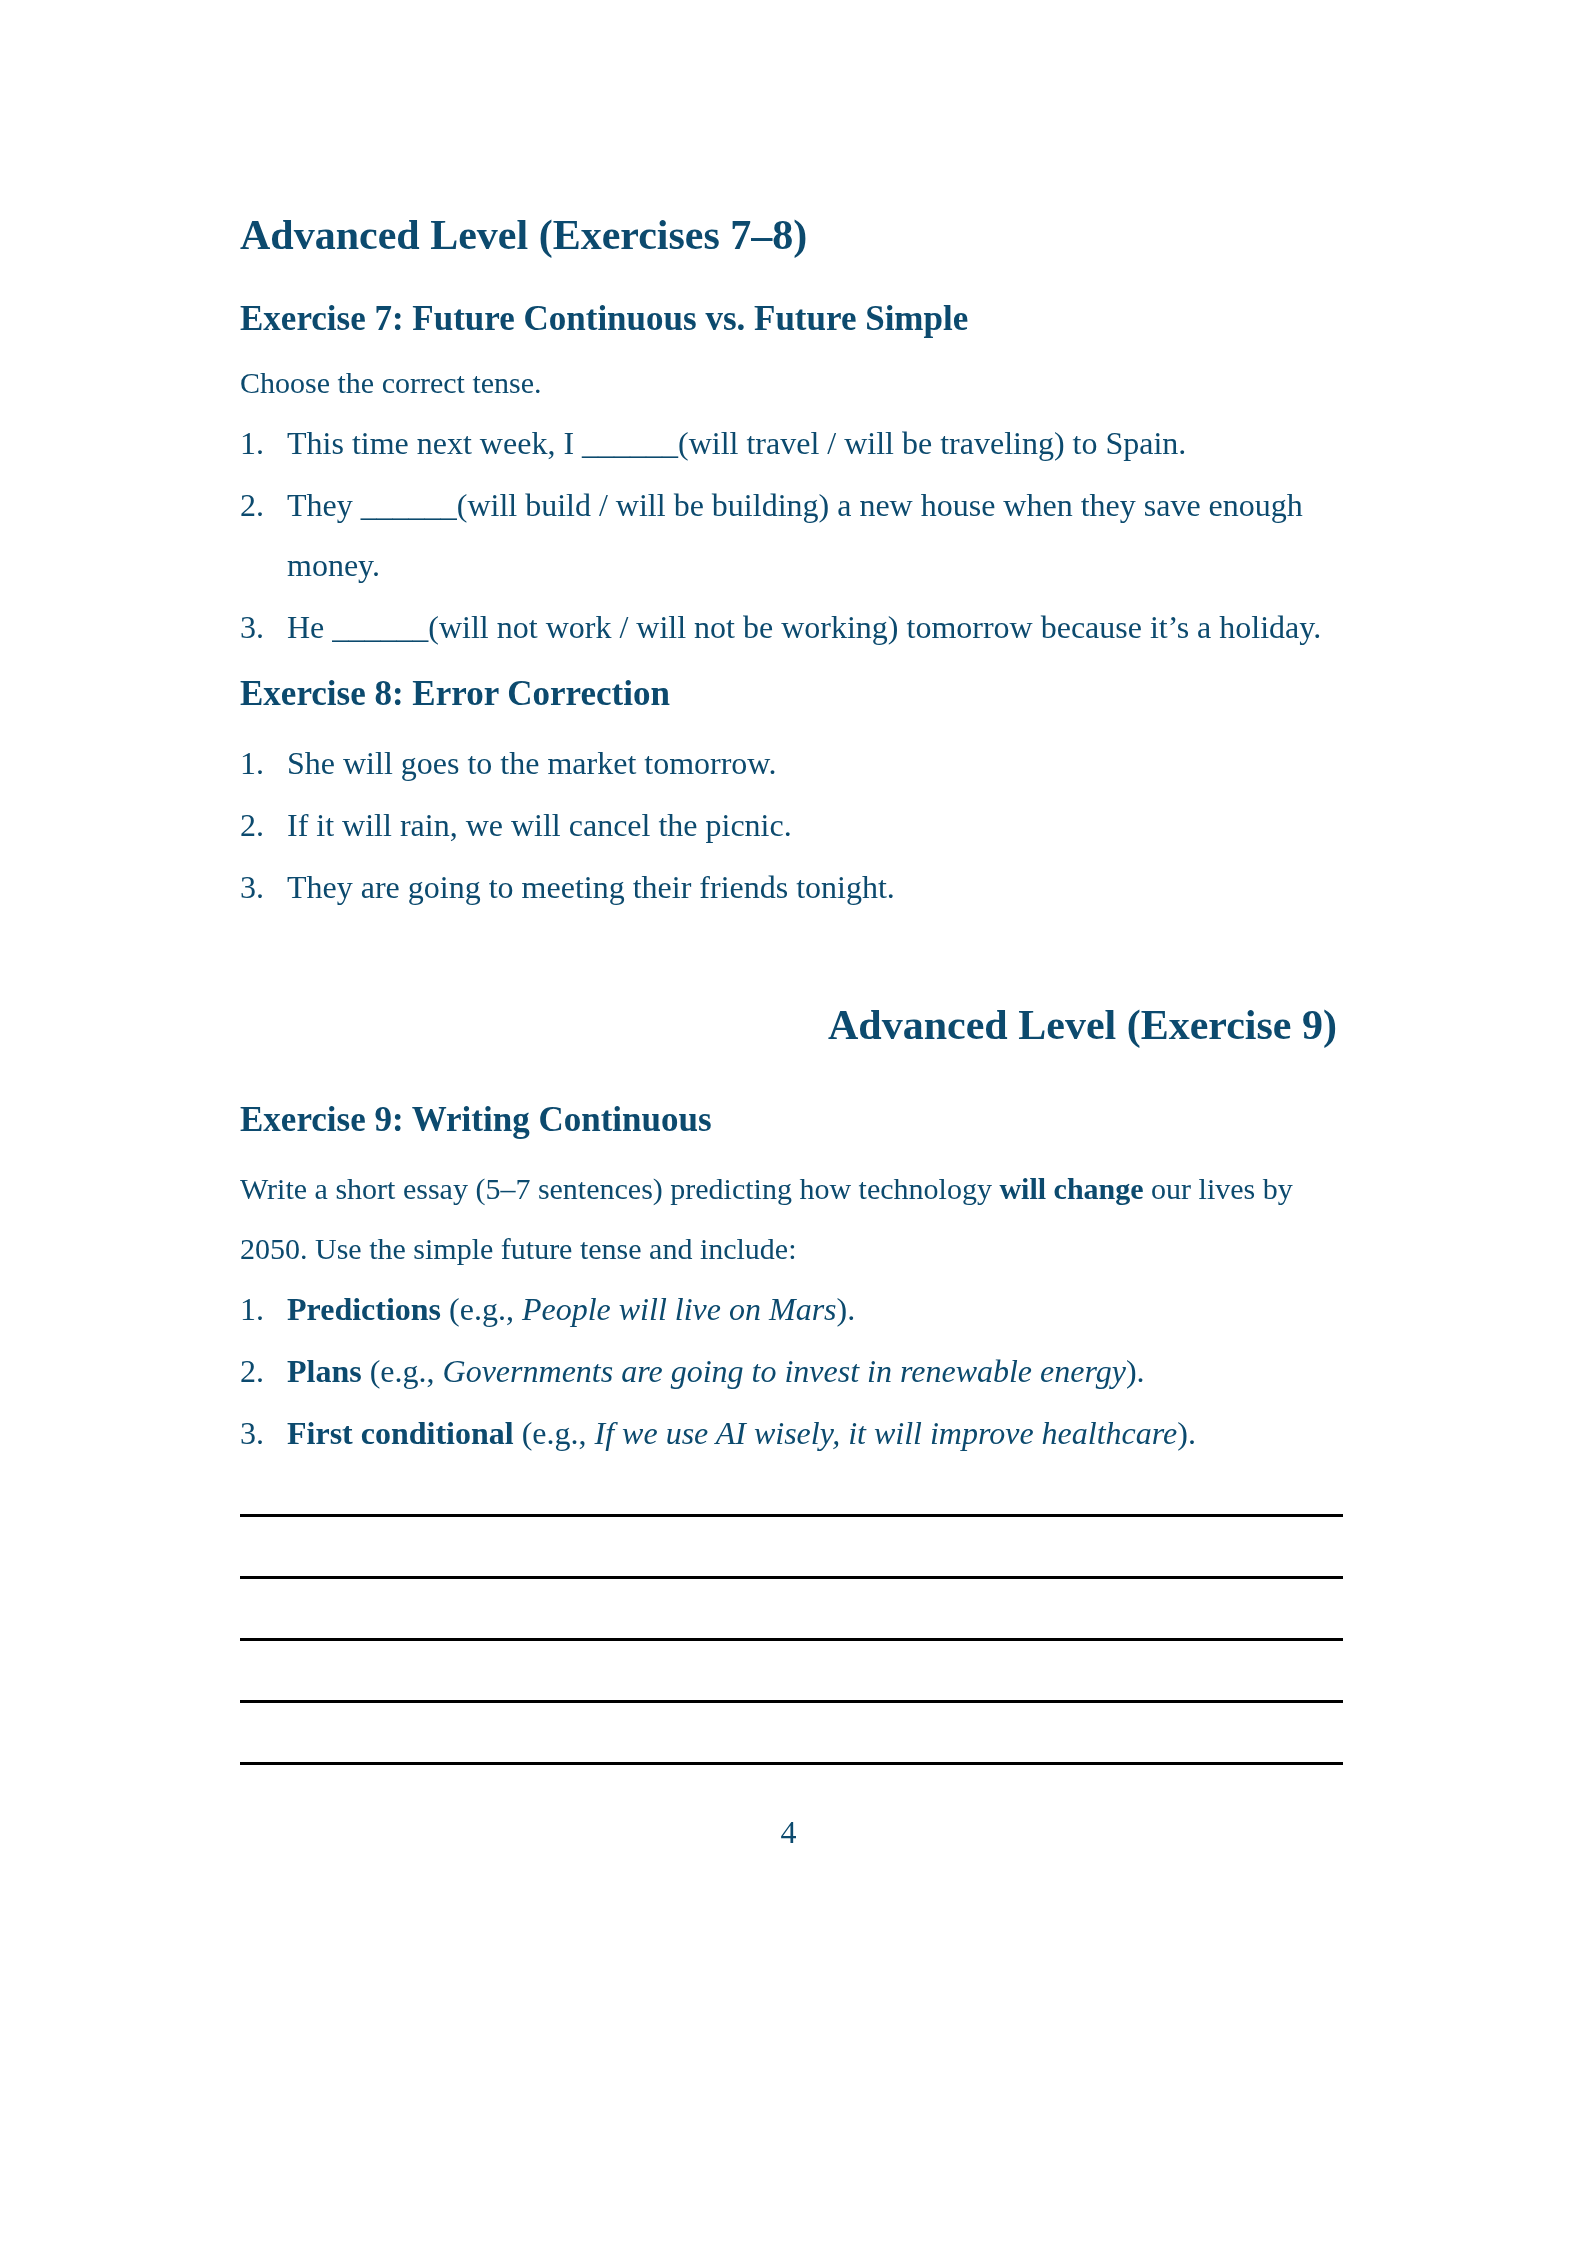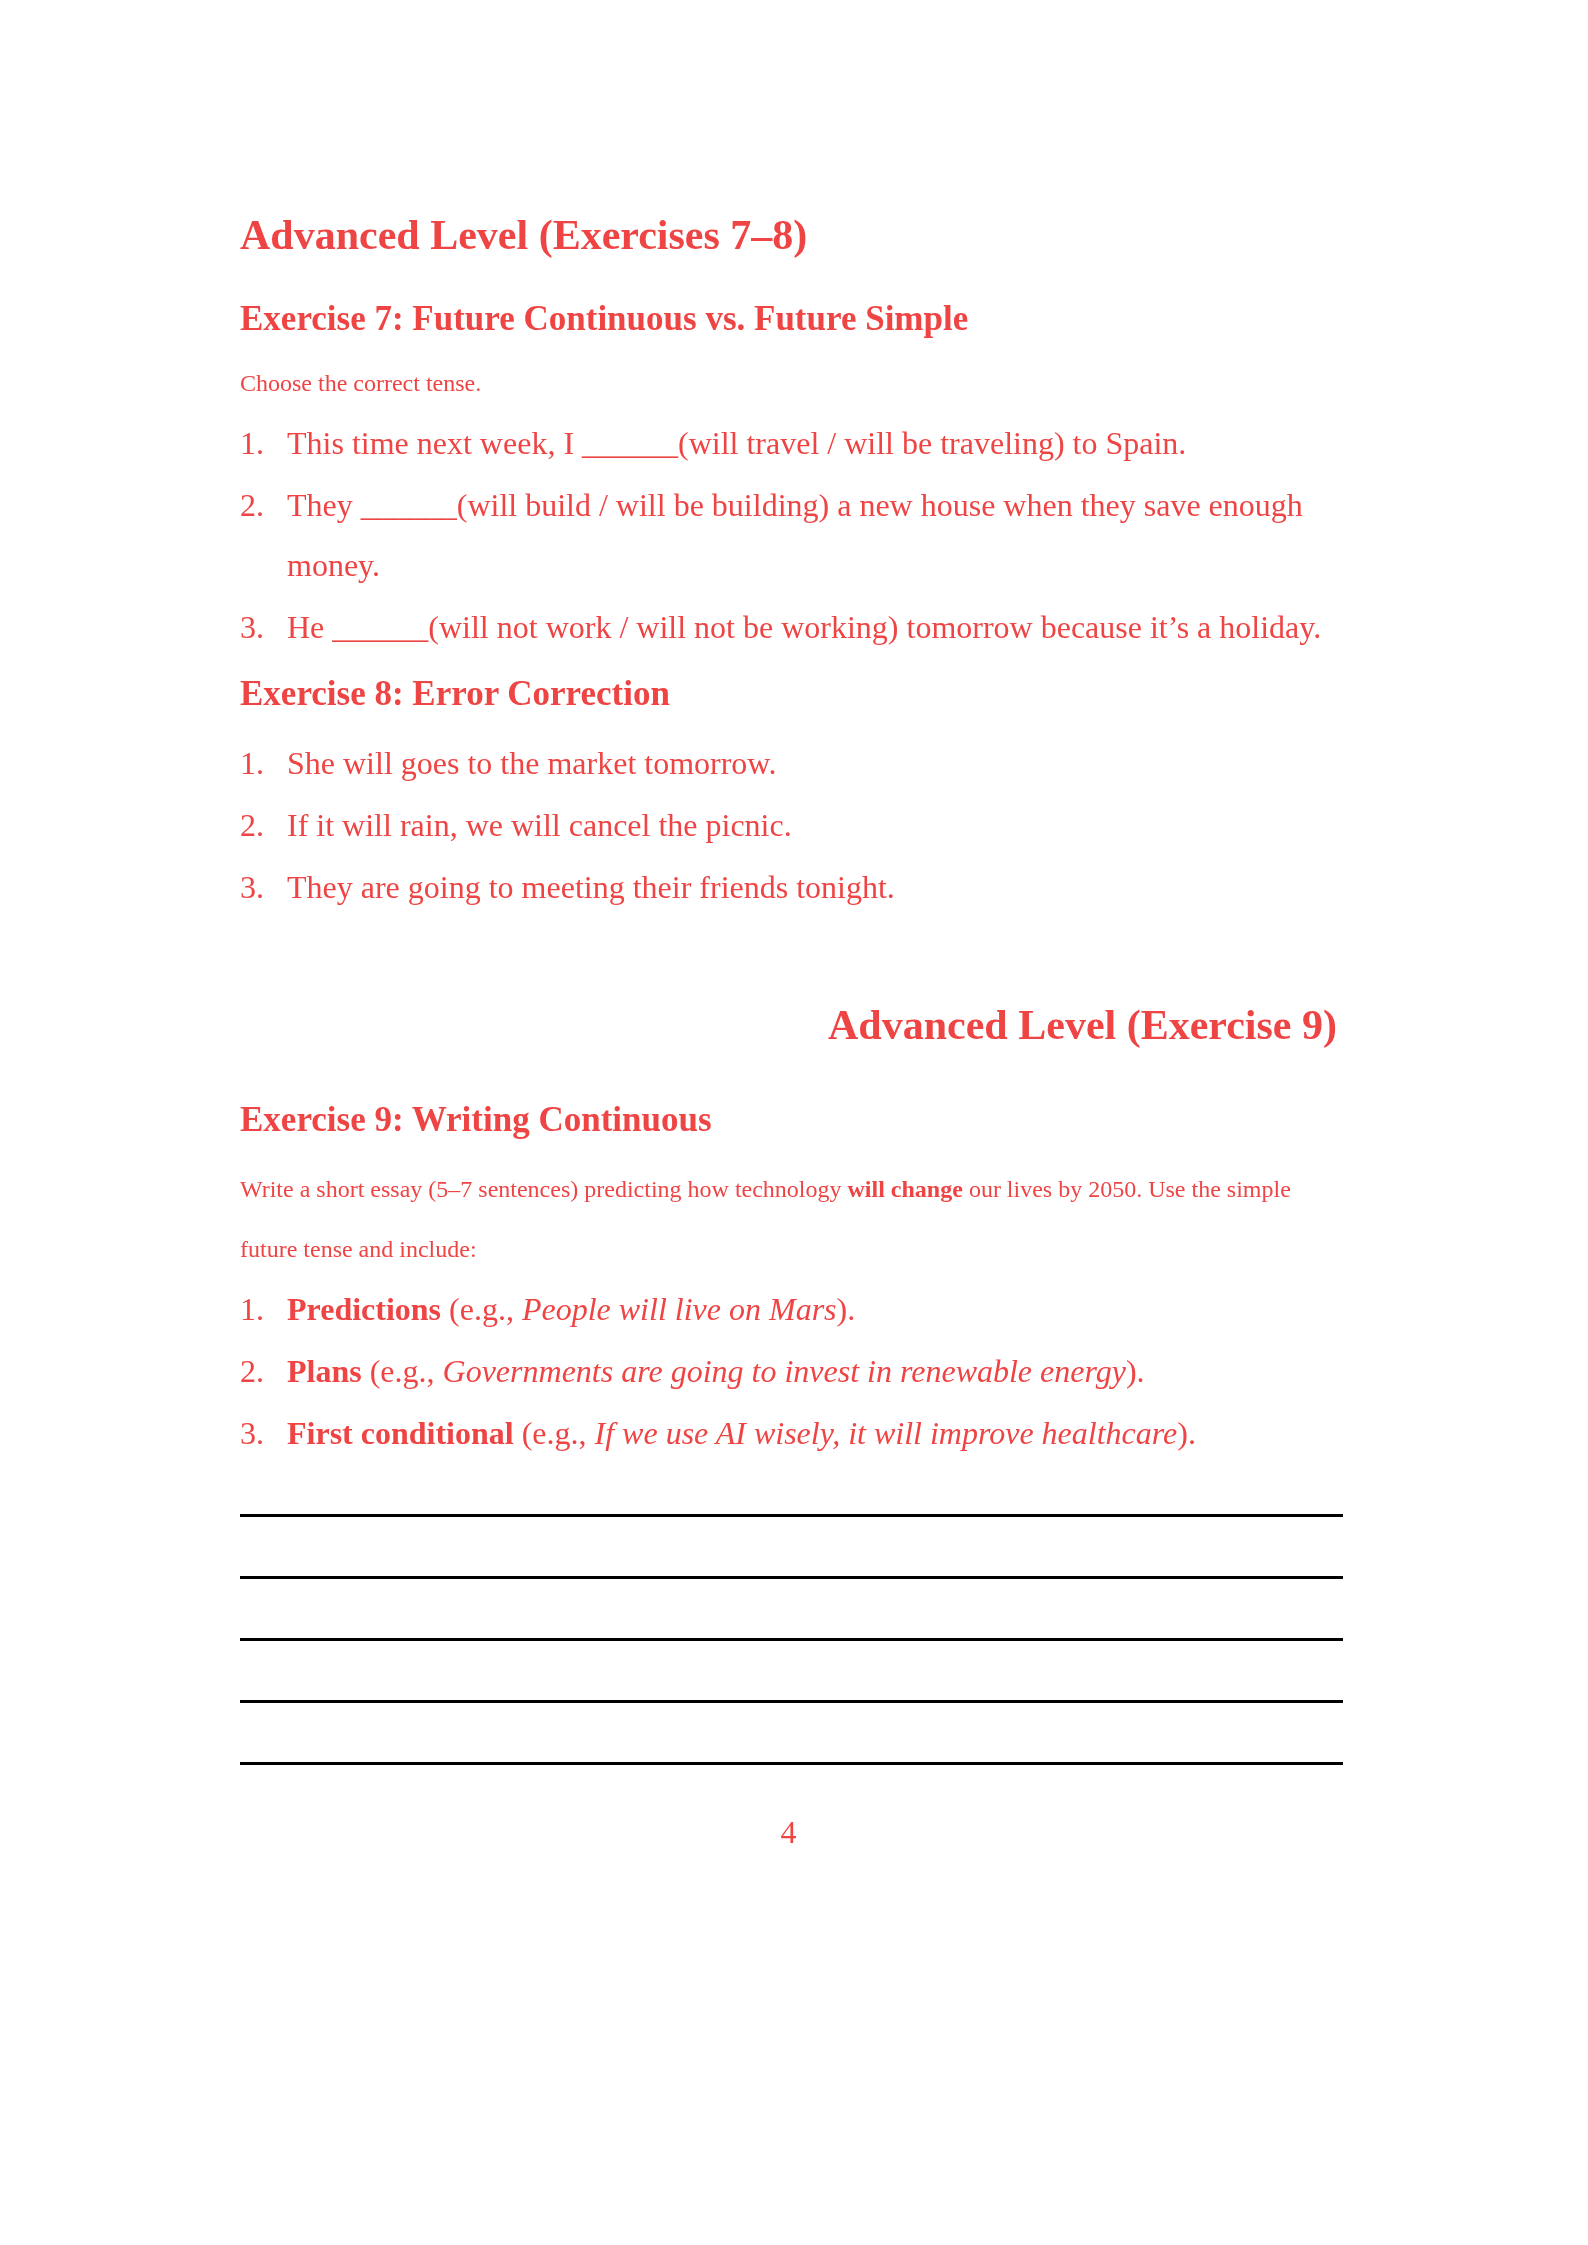--- a/index.html
+++ b/index.html
@@ -7,21 +7,21 @@
     padding: 0;
     background: #ffffff;
   }
   .page {
     position: relative;
     width: 1580px;
     height: 2245px;
     box-sizing: border-box;
     padding: 210px 243px 0 240px;
     background: #ffffff;
-    color: #ef4444;
+    color: #0c4a6e;
     font-family: "Liberation Serif", "DejaVu Serif", serif;
     overflow: hidden;
   }
   h1 {
     font-size: 42px;
     line-height: 50px;
     font-weight: 700;
     margin: 0 0 38px 0;
   }
   h1.second {
@@ -29,21 +29,21 @@
     text-align: right;
   }
   h2 {
     font-size: 35px;
     line-height: 42px;
     font-weight: 700;
     margin: 0 0 18px 0;
   }
   h2.ex7 { margin-bottom: 13px; }
   p.body {
-    font-size: 24px;
+    font-size: 30px;
     line-height: 60px;
     margin: 0;
   }
   .mb-choose { margin-bottom: 15px; }
   .mb-expl   { margin-bottom: 17px; }
   .mb-find   { margin-bottom: 13px; }
   .mb-write  { margin-bottom: 10px; }
   .wrap2 { margin-right: -20px; }   
   .list {
     margin: 0;

